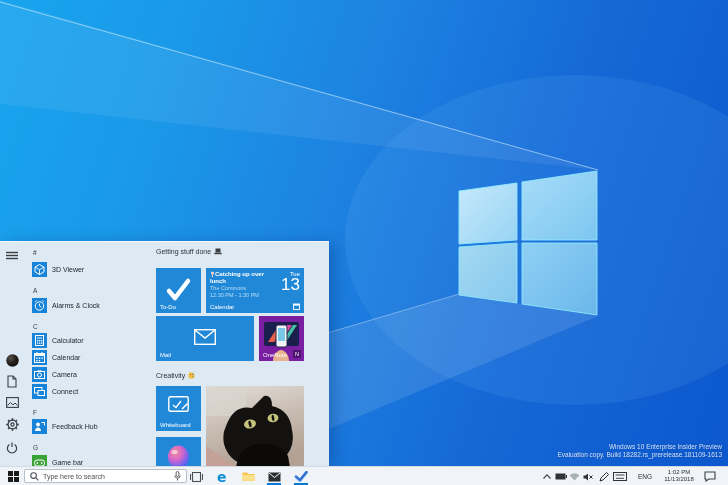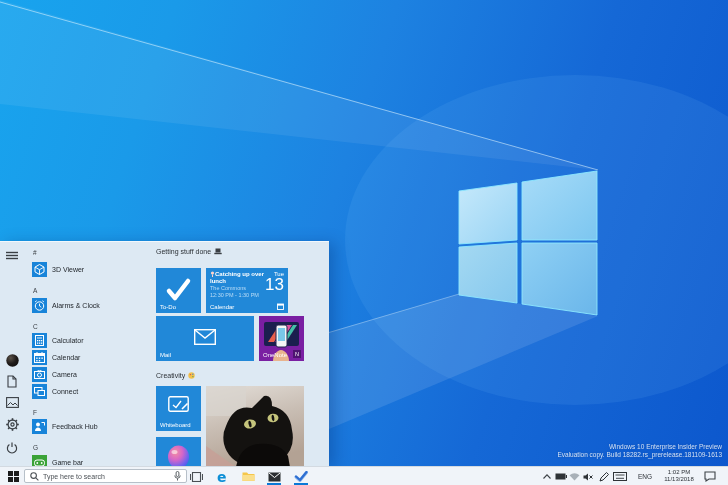--- a/index.html
+++ b/index.html
@@ -265,21 +265,21 @@
         </span>
     </div>
 
     <div class="tile" style="left:156px;top:26px;width:45px;height:45px;">
       <span><svg width="45" height="40">
             <polyline points="13,23 19,30 32,13" fill="none" stroke="#fff" stroke-width="4.5" stroke-linecap="round" stroke-linejoin="round"></polyline>
           </svg></span>
       <span class="tile-label">To-Do</span>
     </div>
 
-    <div class="tile" style="left:206px;top:26px;width:82px;height:45px;">
+    <div class="tile" style="left:206px;top:26px;width:98px;height:45px;">
       <div class="abs" style="left:4px;top:3px;width:62px;">
         <div class="cal-line1"><svg width="5" height="6" style="display:inline-block;vertical-align:-1px;">
               <circle cx="2.5" cy="2" r="1.6" fill="#ffd3c9"></circle>
               <line x1="2.5" y1="3.5" x2="2.5" y2="6" stroke="#ffd3c9" stroke-width="1"></line>
             </svg><span>Catching up over lunch</span></div>
         <div class="cal-sub">The Commons</div>
         <div class="cal-sub">12:30 PM - 1:30 PM</div>
       </div>
       <div class="cal-weekday">Tue</div>
       <div class="cal-day">13</div>

